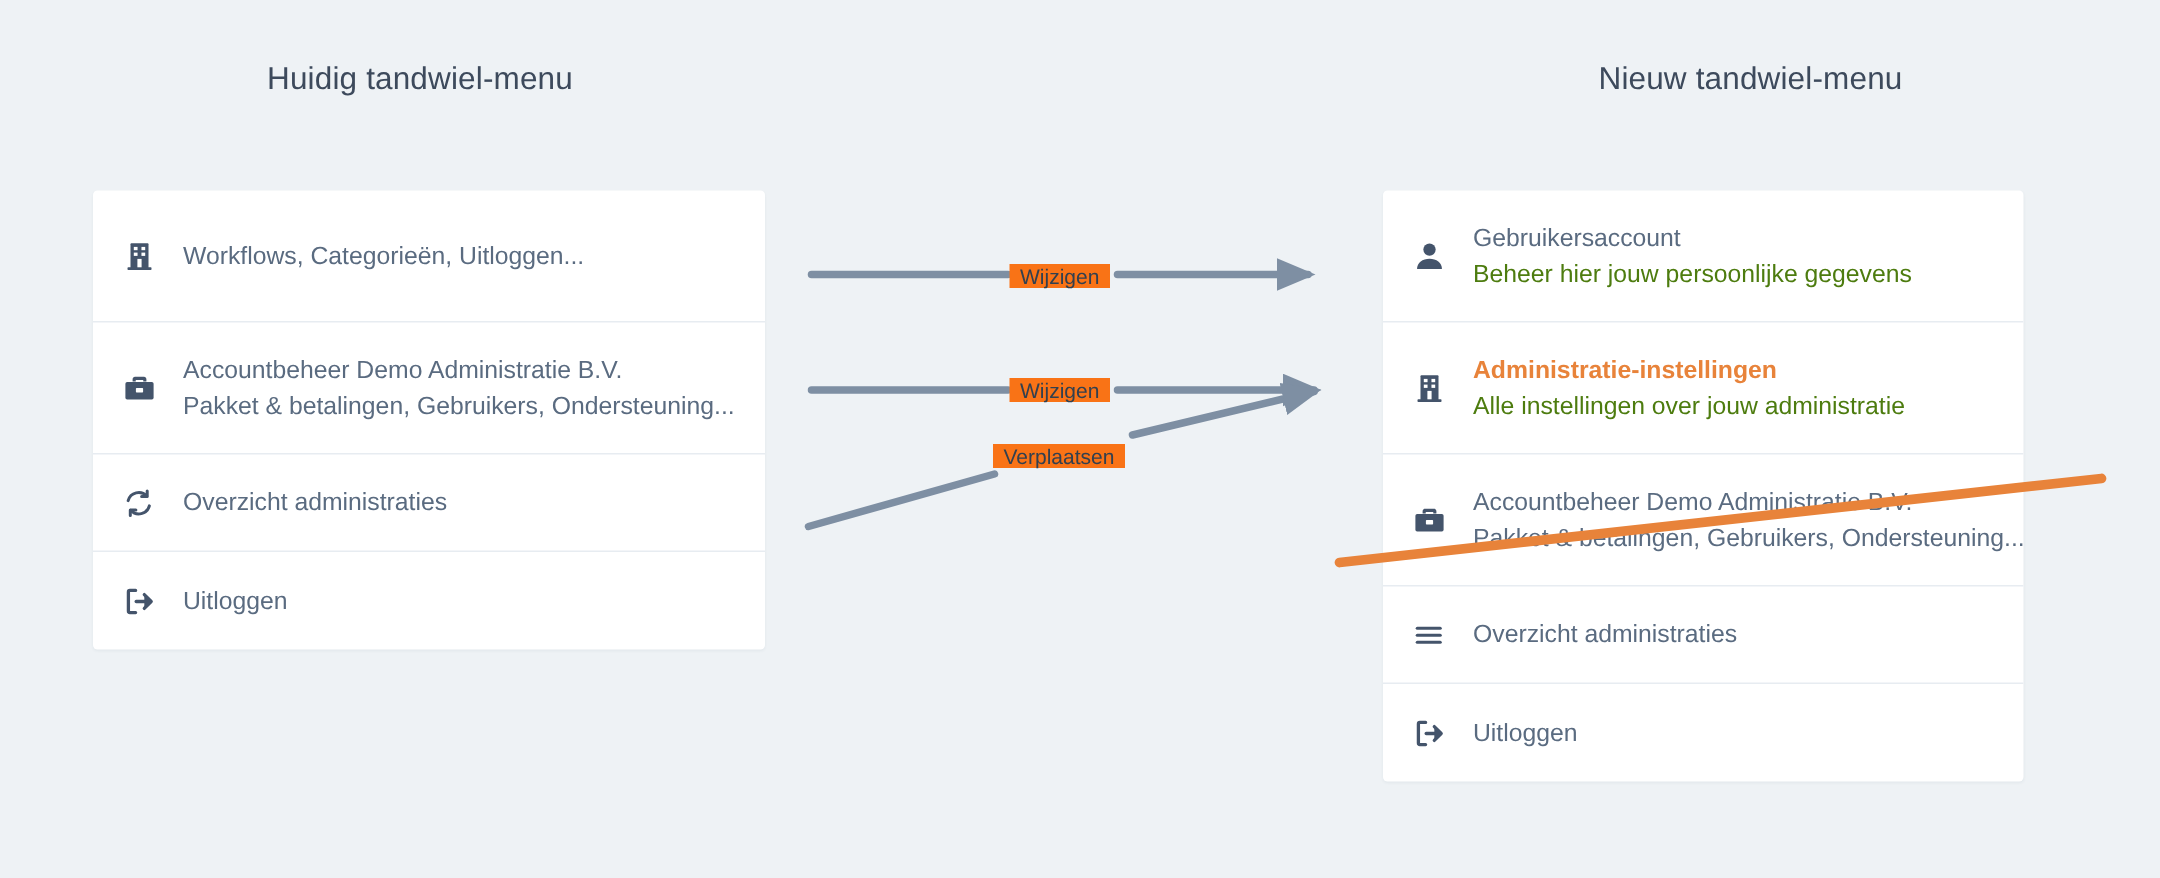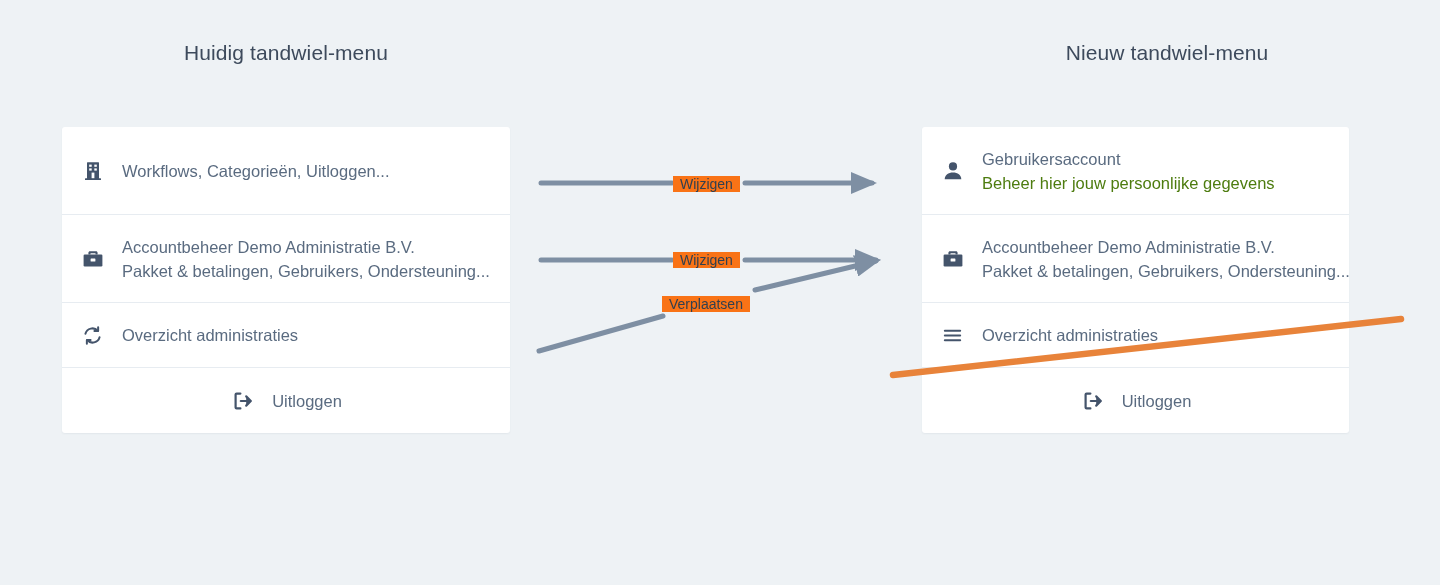--- a/index.html
+++ b/index.html
@@ -22,21 +22,21 @@
   
   .col-title {
     position: absolute;
     top: 41px;
     font-size: 21px;
     font-weight: 400;
     color: #3d4a5c;
     letter-spacing: 0.1px;
     white-space: nowrap;
   }
-  .col-title.left  { left: 62px; width: 448px; text-align: center; }
+  .col-title.left  { left: 56px; width: 448px; text-align: center; }
   .col-title.right { left: 942px; width: 450px; text-align: center; }
 
   
   .card {
     position: absolute;
     top: 127px;
     background: #ffffff;
     border-radius: 3px;
     box-shadow: 0 1px 2px rgba(40,60,90,0.06);
     overflow: hidden;
@@ -45,21 +45,21 @@
   .card.right { left: 922px; width: 427px; }
 
   .menu-row {
     position: relative;
     display: flex;
     align-items: center;
     padding: 0 18px 0 20px;
     box-sizing: border-box;
     border-bottom: 1px solid #e7ecf1;
   }
-  .menu-row:last-child { border-bottom: none; justify-content: center; }
+  .menu-row:last-child { border-bottom: none; }
   .menu-row.two-line { height: 88px; }
   .menu-row.one-line { height: 65px; }
 
   .row-icon {
     width: 34px;
     min-width: 34px;
     display: flex;
     align-items: center;
     justify-content: flex-start;
     color: #44546b;
@@ -194,20 +194,39 @@
           <circle cx="11" cy="6.4" r="4.1"></circle>
           <path d="M2.7 19.3c0-4.3 3.7-6.8 8.3-6.8s8.3 2.5 8.3 6.8z"></path>
         </svg>
       </span>
       <span class="row-text">
         <span class="row-title">Gebruikersaccount</span>
         <span class="row-sub accent">Beheer hier jouw persoonlijke gegevens</span>
       </span>
     </div>
 
+    <div class="menu-row two-line">
+      <span class="row-icon">
+        <svg width="22" height="22" viewBox="0 0 22 22" fill="currentColor">
+          <rect x="5" y="2.2" width="12" height="17.6" rx="0.6"></rect>
+          <rect x="3" y="18.2" width="16" height="1.8" rx="0.5"></rect>
+          <g fill="#ffffff">
+            <rect x="7.2" y="4.6" width="2.5" height="2.2"></rect>
+            <rect x="12.3" y="4.6" width="2.5" height="2.2"></rect>
+            <rect x="7.2" y="8.4" width="2.5" height="2.2"></rect>
+            <rect x="12.3" y="8.4" width="2.5" height="2.2"></rect>
+            <rect x="9.6" y="12.6" width="2.8" height="5.6"></rect>
+          </g>
+        </svg>
+      </span>
+      <span class="row-text">
+        <span class="row-title strong">Administratie-instellingen</span>
+        <span class="row-sub accent">Alle instellingen over jouw administratie</span>
+      </span>
+    </div>
 
     <div class="menu-row two-line">
       <span class="row-icon">
         <svg width="22" height="22" viewBox="0 0 22 22" fill="currentColor">
           <path d="M8 3.2h6c.9 0 1.6.7 1.6 1.6v1.6h-2.1V5.3H8.5v1.1H6.4V4.8c0-.9.7-1.6 1.6-1.6z"></path>
           <rect x="1.6" y="6.6" width="18.8" height="11.8" rx="1.2"></rect>
           <rect x="8.6" y="10.6" width="4.8" height="3" rx="0.5" fill="#ffffff"></rect>
         </svg>
       </span>
       <span class="row-text">

